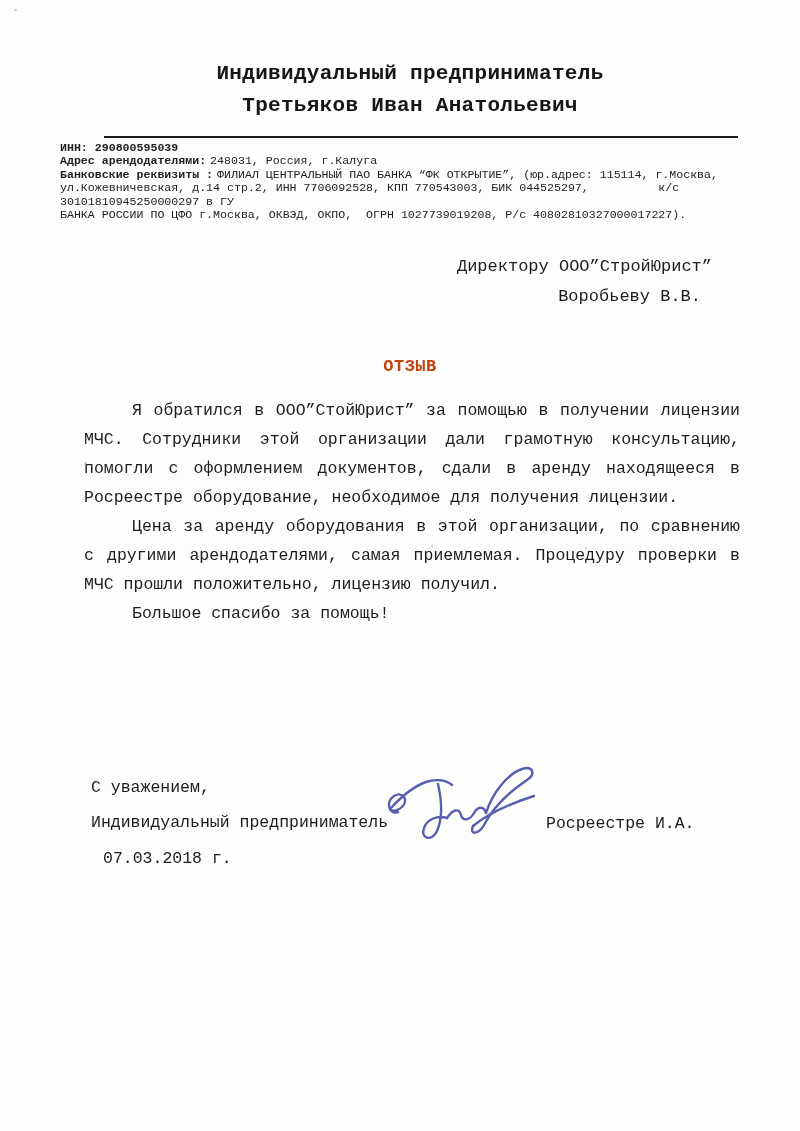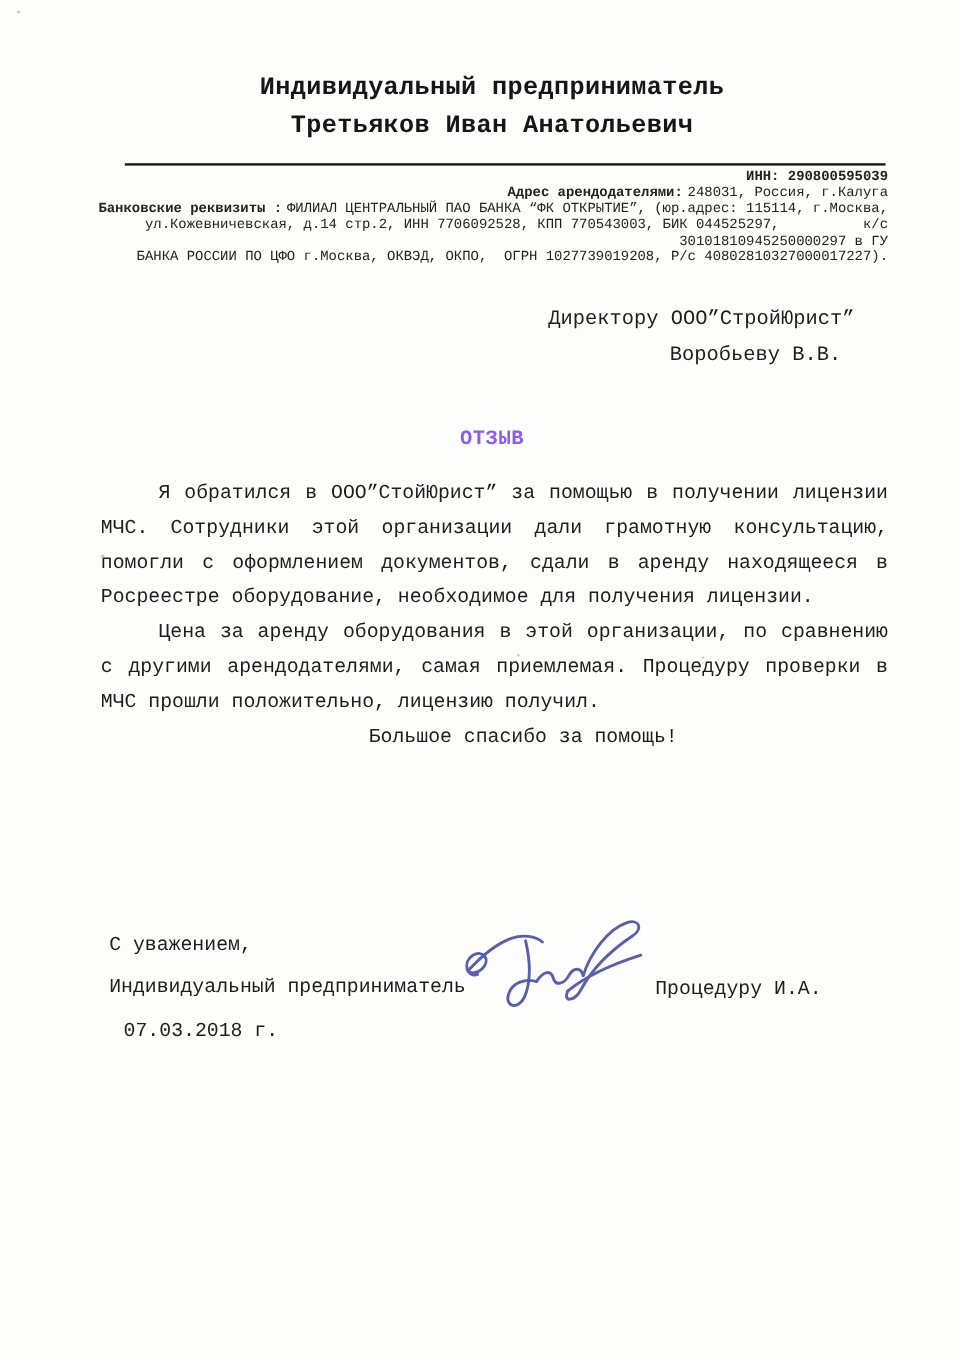--- a/index.html
+++ b/index.html
@@ -25,21 +25,21 @@
     letter-spacing: 0.3px;
   }
   .letterhead-rule {
     position: absolute;
     top: 136px; left: 104px; width: 634px;
     border-top: 2.5px solid #1c1c1e;
   }
   .requisites {
     position: absolute;
     top: 141px; left: 60px; width: 680px;
-    text-align: right;
+    text-align: left;
     font-size: 11.6px;
     line-height: 13.4px;
     color: #222;
   }
   .requisites .b { font-weight: bold; }
   .requisites .lbl { font-weight: bold; margin-right: 4px; }
   
   .recipient {
     position: absolute;
     top: 252px; right: 88px;
@@ -49,32 +49,32 @@
   }
   .recipient .line2 { padding-right: 11px; }
   
   .doc-title {
     position: absolute;
     top: 357px; left: 70px; width: 680px;
     text-align: center;
     font-weight: bold;
     font-size: 17px;
     letter-spacing: 0.5px;
-    color: #8b5cf6;
+    color: #c2410c;
   }
   
   .body-text {
     position: absolute;
     top: 396px; left: 84px; width: 656px;
     font-size: 16.5px;
     line-height: 29px;
     text-align: justify;
   }
   .body-text p { margin: 0; text-indent: 48px; }
-  .body-text p.no-justify { text-align: center; }
+  .body-text p.no-justify { text-align: left; }
   
   .closing { position: absolute; left: 0; top: 0; width: 100%; font-size: 16.5px; }
   .closing-salutation { position: absolute; left: 91px; top: 778px; text-align: right; }
   .signatory-role     { position: absolute; left: 91px; top: 813px; }
   .signatory-name     { position: absolute; left: 546px; top: 814px; }
   .closing-date       { position: absolute; left: 103px; top: 849px; }
   
   .signature {
     position: absolute;
     left: 380px; top: 760px;
@@ -122,21 +122,21 @@
 
   <div class="body-text">
     <p>Я обратился в ООО”СтойЮрист” за помощью в получении лицензии МЧС. Сотрудники этой организации дали грамотную консультацию, помогли с оформлением документов, сдали в аренду находящееся в Росреестре оборудование, необходимое для получения лицензии.</p>
     <p>Цена за аренду оборудования в этой организации, по сравнению с другими арендодателями, самая приемлемая. Процедуру проверки в МЧС прошли положительно, лицензию получил.</p>
     <p class="no-justify">Большое спасибо за помощь!</p>
   </div>
 
   <div class="closing">
     <div class="closing-salutation">С уважением,</div>
     <div class="signatory-role">Индивидуальный предприниматель</div>
-    <div class="signatory-name">Процедуру И.А.</div>
+    <div class="signatory-name">Росреестре И.А.</div>
     <div class="closing-date">07.03.2018 г.</div>
   </div>
 
   <div class="signature">
     <svg viewBox="0 0 170 104" fill="none" xmlns="http://www.w3.org/2000/svg">
       <g stroke="#4a52aa" stroke-width="2.4" stroke-linecap="round" stroke-linejoin="round" opacity="0.92">
         <path d="M18,52 C9,55 5,42 14,36 C23,31 29,40 22,47 C18,51 12,52 10,49"></path>
         <path d="M10,49 C20,38 32,27 46,22 C56,18.5 66,20 72,25"></path>
         <path d="M58,24 C61,37 64,55 57,71 C52,82 40,79 44,68 C47,59 58,55 67,58"></path>
         <path d="M67,58 C73,49 79,48 81,55 C83,62 90,60 94,53 C98,46 104,46 106,53"></path>

